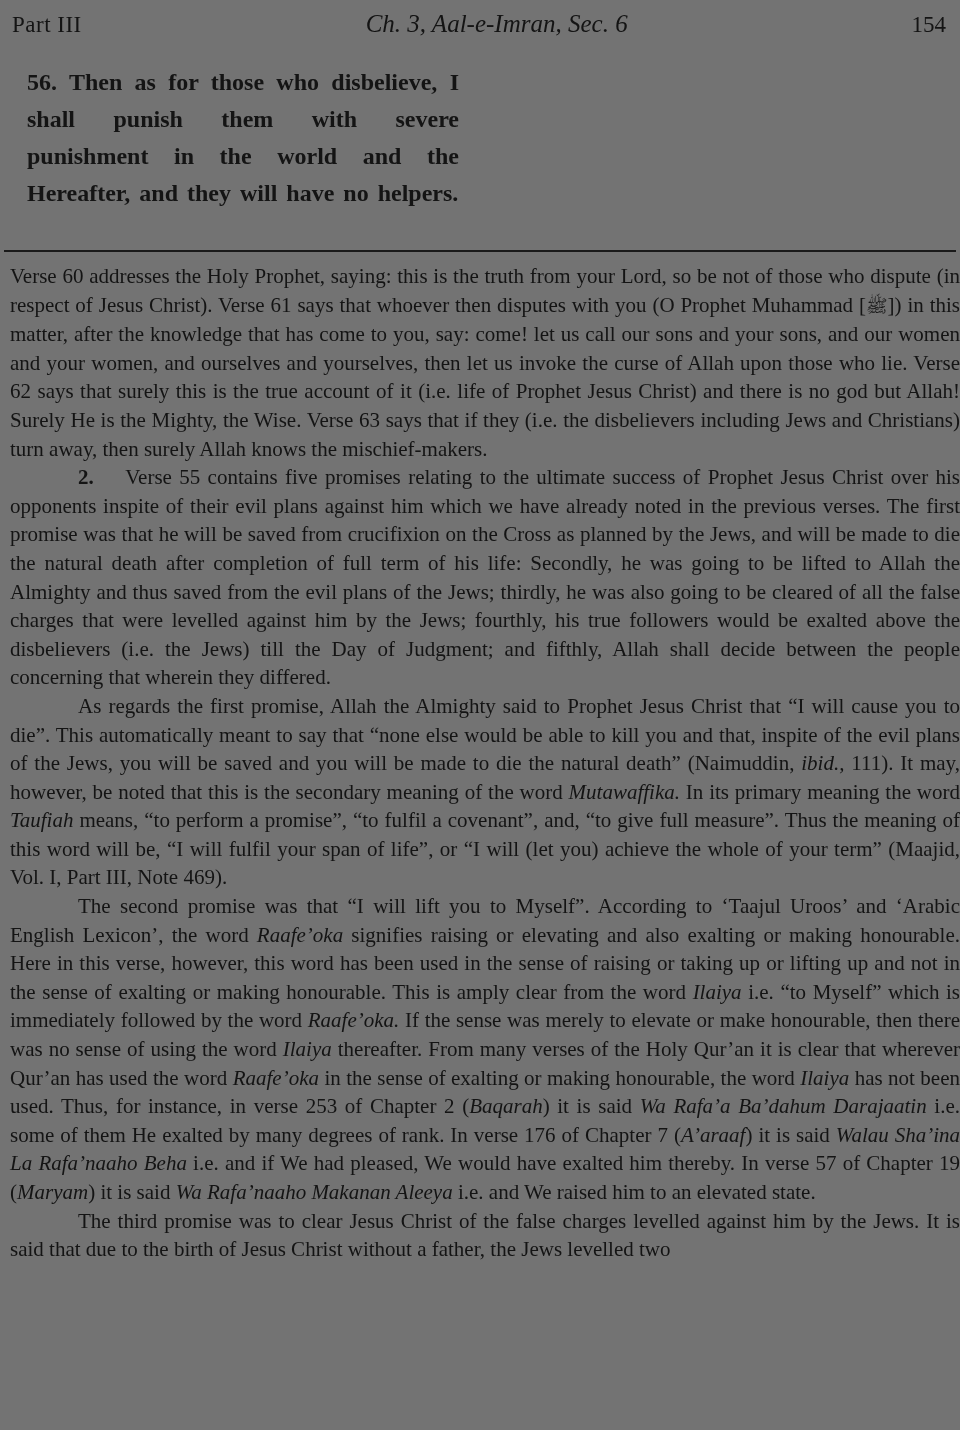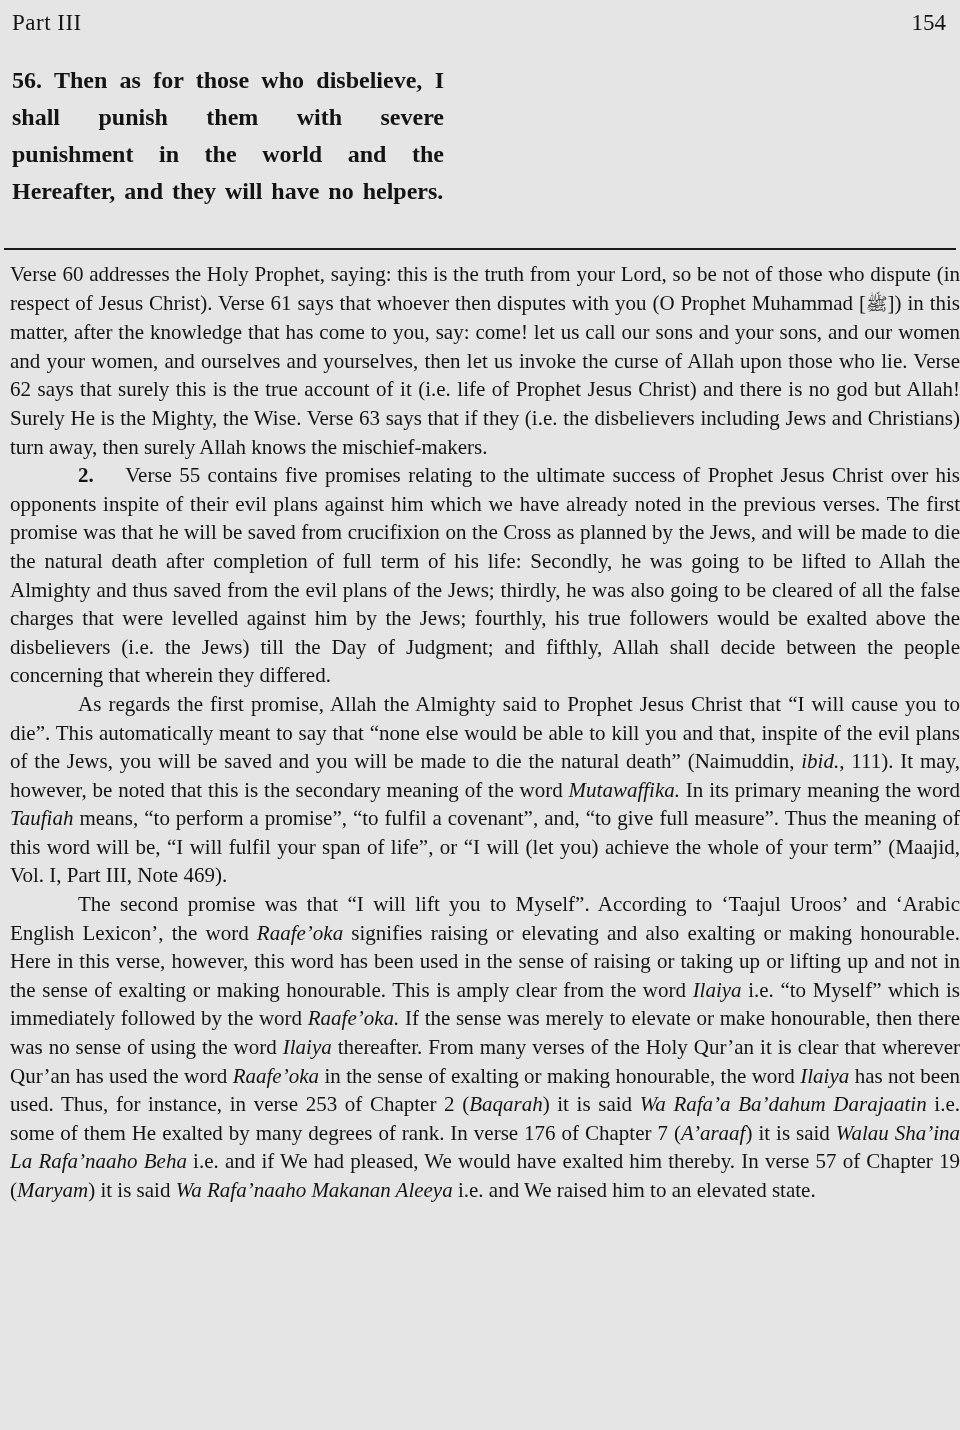--- a/index.html
+++ b/index.html
@@ -6,21 +6,21 @@
   html, body {
     margin: 0;
     padding: 0;
     background: #ffffff;
   }
   .page {
     position: relative;
     width: 960px;
     height: 1430px;
     margin: 0 auto;
-    background: #e5e5e5;
+    background: #737373;
     color: #141414;
     font-family: "Liberation Serif", serif;
     box-sizing: border-box;
     overflow: hidden;
   }
   
   .page-header {
     display: flex;
     justify-content: space-between;
     align-items: baseline;
@@ -40,20 +40,21 @@
     box-sizing: border-box;
   }
   .verse-translation {
     width: 432px;
     font-weight: bold;
     font-size: 24px;
     line-height: 37px;
     text-align: justify;
     text-align-last: left;
     word-spacing: 3px;
+    margin-left: 15px;
   }
   .verse-arabic {
     width: 480px;
     padding-top: 12px;
     direction: rtl;
     text-align: right;
     font-family: "DejaVu Sans", sans-serif;
     font-weight: 700;
     font-size: 33px;
     line-height: 58px;
@@ -85,31 +86,33 @@
     font-size: 0.85em;
   }
 </style>
 </head>
 <body>
 
 <div class="page">
 
   <header class="page-header">
     <span class="hdr-left">Part III</span>
+    <span class="hdr-center">Ch. 3, Aal-e-Imran, Sec. 6</span>
     <span class="hdr-right">154</span>
   </header>
 
   <section class="verse-block">
     <div class="verse-translation">56.  Then  as  for  those  who disbelieve,  I  shall  punish  them with  severe  punishment  in  the world  and  the  Hereafter,  and they  will  have  no  helpers.</div>
     <div class="verse-arabic" dir="rtl" lang="ar">
       </div>
   </section>
 
   <hr class="divider">
 
   <main class="body-text">
       <p class="para no-indent"><span>Verse 60 addresses the Holy Prophet, saying: this is the truth from your Lord, so be not of those who dispute (in respect of Jesus Christ). Verse 61 says that whoever then disputes with you (O Prophet Muhammad [</span><span class="sym">ﷺ</span><span>]) in this matter, after the knowledge that has come to you, say: come! let us call our sons and your sons, and our women and your women, and ourselves and yourselves, then let us invoke the curse of Allah upon those who lie. Verse 62 says that surely this is the true account of it (i.e. life of Prophet Jesus Christ) and there is no god but Allah! Surely He is the Mighty, the Wise. Verse 63 says that if they (i.e. the disbelievers including Jews and Christians) turn away, then surely Allah knows the mischief-makers.</span></p>
       <p class="para"><span class="bd">2.</span><span>  Verse 55 contains five promises relating to the ultimate success of Prophet Jesus Christ over his opponents inspite of their evil plans against him which we have already noted in the previous verses. The first promise was that he will be saved from crucifixion on the Cross as planned by the Jews, and will be made to die the natural death after completion of full term of his life: Secondly, he was going to be lifted to Allah the Almighty and thus saved from the evil plans of the Jews; thirdly, he was also going to be cleared of all the false charges that were levelled against him by the Jews; fourthly, his true followers would be exalted above the disbelievers (i.e. the Jews) till the Day of Judgment; and fifthly, Allah shall decide between the people concerning that wherein they differed.</span></p>
       <p class="para"><span>As regards the first promise, Allah the Almighty said to Prophet Jesus Christ that “I will cause you to die”. This automatically meant to say that “none else would be able to kill you and that, inspite of the evil plans of the Jews, you will be saved and you will be made to die the natural death” (Naimuddin, </span><span class="it">ibid.,</span><span> 111). It may, however, be noted that this is the secondary meaning of the word </span><span class="it">Mutawaffika.</span><span> In its primary meaning the word </span><span class="it">Taufiah</span><span> means, “to perform a promise”, “to fulfil a covenant”, and, “to give full measure”. Thus the meaning of this word will be, “I will fulfil your span of life”, or “I will (let you) achieve the whole of your term” (Maajid, Vol. I, Part III, Note 469).</span></p>
       <p class="para"><span>The second promise was that “I will lift you to Myself”. According to ‘Taajul Uroos’ and ‘Arabic English Lexicon’, the word </span><span class="it">Raafe’oka</span><span> signifies raising or elevating and also exalting or making honourable. Here in this verse, however, this word has been used in the sense of raising or taking up or lifting up and not in the sense of exalting or making honourable. This is amply clear from the word </span><span class="it">Ilaiya</span><span> i.e. “to Myself” which is immediately followed by the word </span><span class="it">Raafe’oka.</span><span> If the sense was merely to elevate or make honourable, then there was no sense of using the word </span><span class="it">Ilaiya</span><span> thereafter. From many verses of the Holy Qur’an it is clear that wherever Qur’an has used the word </span><span class="it">Raafe’oka</span><span> in the sense of exalting or making honourable, the word </span><span class="it">Ilaiya</span><span> has not been used. Thus, for instance, in verse 253 of Chapter 2 (</span><span class="it">Baqarah</span><span>) it is said </span><span class="it">Wa Rafa’a Ba’dahum Darajaatin</span><span> i.e. some of them He exalted by many degrees of rank. In verse 176 of Chapter 7 (</span><span class="it">A’araaf</span><span>) it is said </span><span class="it">Walau Sha’ina La Rafa’naaho Beha</span><span> i.e. and if We had pleased, We would have exalted him thereby. In verse 57 of Chapter 19 (</span><span class="it">Maryam</span><span>) it is said </span><span class="it">Wa Rafa’naaho Makanan Aleeya</span><span> i.e. and We raised him to an elevated state.</span></p>
+      <p class="para"><span>The third promise was to clear Jesus Christ of the false charges levelled against him by the Jews. It is said that due to the birth of Jesus Christ without a father, the Jews levelled two</span></p>
     </main>
 
 </div>
 
 </body></html>

